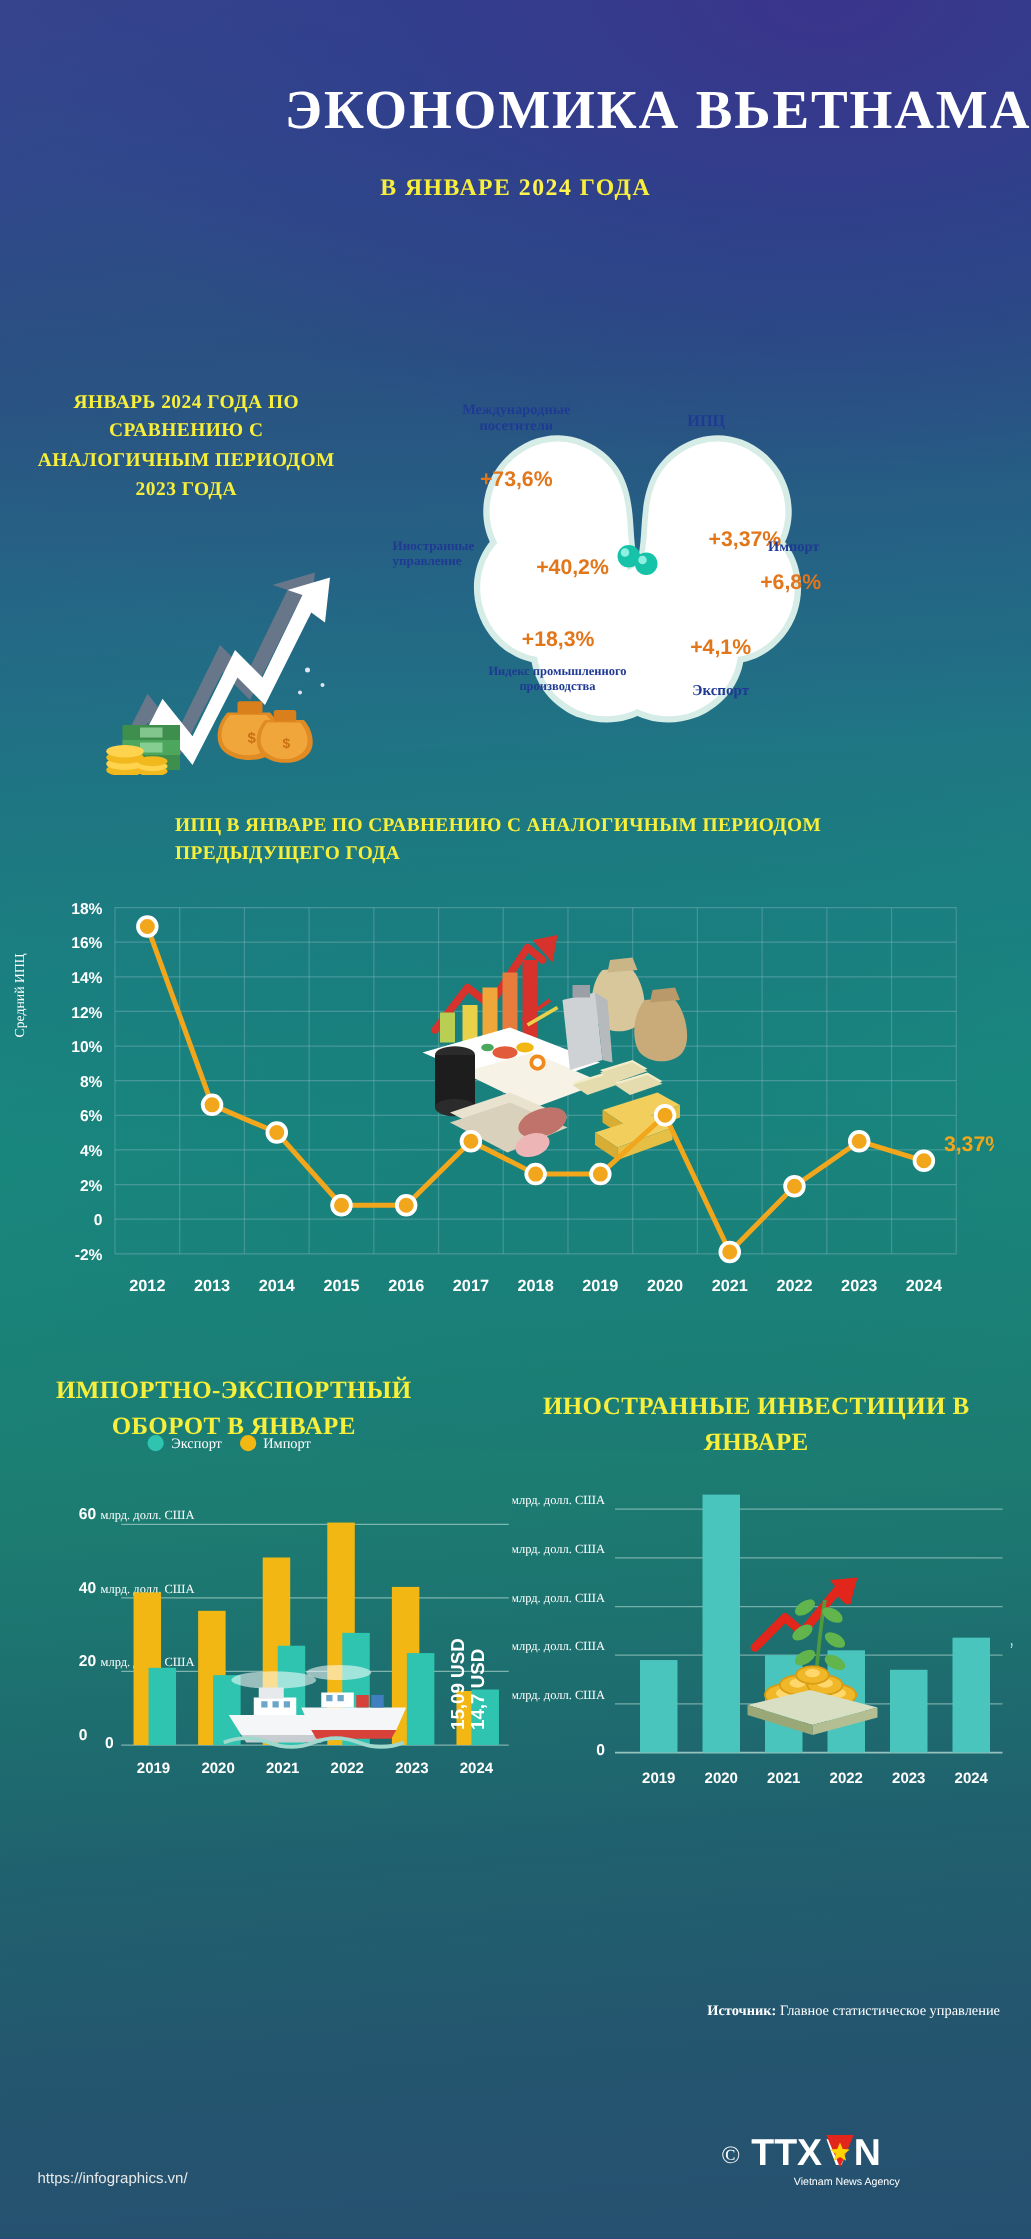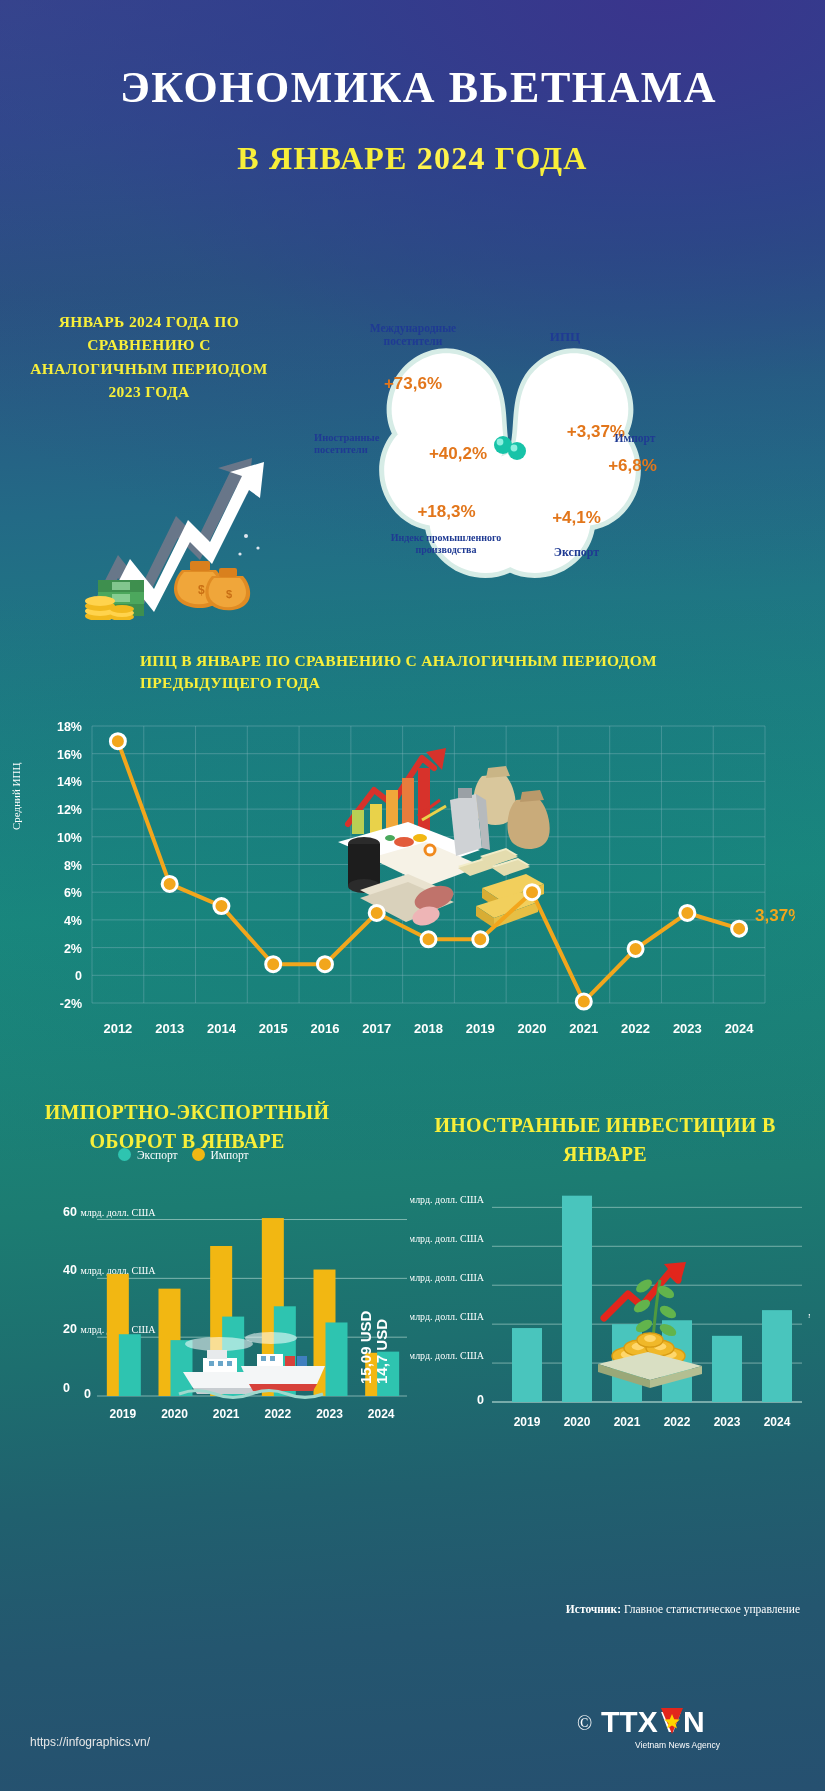--- a/index.html
+++ b/index.html
@@ -35,33 +35,33 @@
   }
   .midwash{
     position:absolute; left:0; top:600px; width:825px; height:560px;
     background: radial-gradient(90% 70% at 50% 50%, rgba(23,120,124,0.55) 0%, rgba(23,110,120,0.15) 60%, rgba(0,0,0,0) 100%);
     pointer-events:none;
   }
 
   
   .title-main {
     position: absolute; top: 62px; left: 0; width: 825px;
-    text-align: center;
+    text-align: right;
     color: #ffffff;
     font-size: 44px;
     font-weight: bold;
     letter-spacing: 1.5px;
     font-family: "Liberation Serif", serif;
     padding-left: 12px;
   }
   .title-sub {
     position: absolute; top: 140px; left: 0; width: 825px;
     text-align: center;
     color: #f8ef3a;
-    font-size: 32px;
+    font-size: 19px;
     font-weight: bold;
     letter-spacing: 1.2px;
   }
   .title-sub .yr { color:#fff34d; }
 
   
   .left-head {
     position: absolute; left: 24px; top: 310px; width: 250px;
     text-align: center;
     color: #f8ef3a;
@@ -223,21 +223,21 @@
 
     
     <div class="petal-val" style="left:224px; top:228px; width:105px; font-size:17px; text-align:center;">+4,1%</div>
     <div class="petal-txt" style="left:224px; top:266px; width:105px; font-size:12px;">Экспорт</div>
 
     
     <div class="petal-val" style="left:94px; top:222px; width:105px; font-size:17px; text-align:center;">+18,3%</div>
     <div class="petal-txt" style="left:86px; top:252px; width:120px; font-size:10px;">Индекс промышленного производства</div>
 
     
-    <div class="petal-txt" style="left:14px; top:152px; width:98px; font-size:10.5px; text-align:left;">Иностранные посетители</div>
+    <div class="petal-txt" style="left:14px; top:152px; width:98px; font-size:10.5px; text-align:left;">Иностранные управление</div>
     <div class="petal-val" style="left:108px; top:164px; width:100px; font-size:17px; text-align:center;">+40,2%</div>
   </div>
 
   <div class="cpi-title">ИПЦ В ЯНВАРЕ ПО СРАВНЕНИЮ С АНАЛОГИЧНЫМ ПЕРИОДОМ ПРЕДЫДУЩЕГО ГОДА</div>
   <div class="ylab-rot">Средний ИПЦ</div>
 
   <div class="cpi-chart">
     <svg id="cpi-svg" width="765" height="345" viewBox="0 0 765 345">
         <line x1="62" y1="18" x2="735" y2="18" stroke="#7fb3bb" stroke-width="1" opacity="0.45"></line>
         <text x="52" y="23" fill="#ffffff" font-size="12.5" font-weight="bold" text-anchor="end" font-family="Liberation Sans, sans-serif">18%</text>

